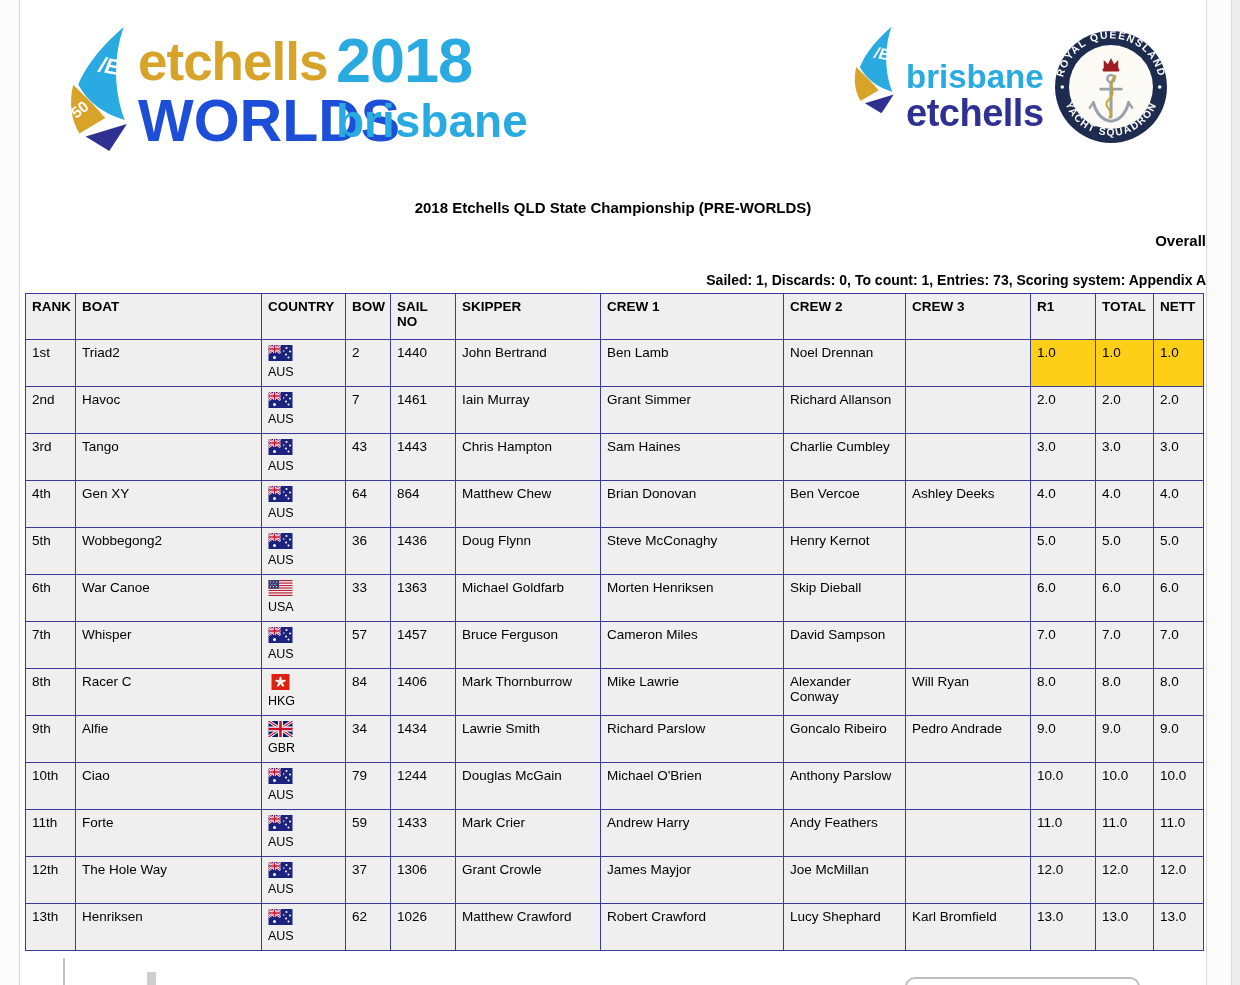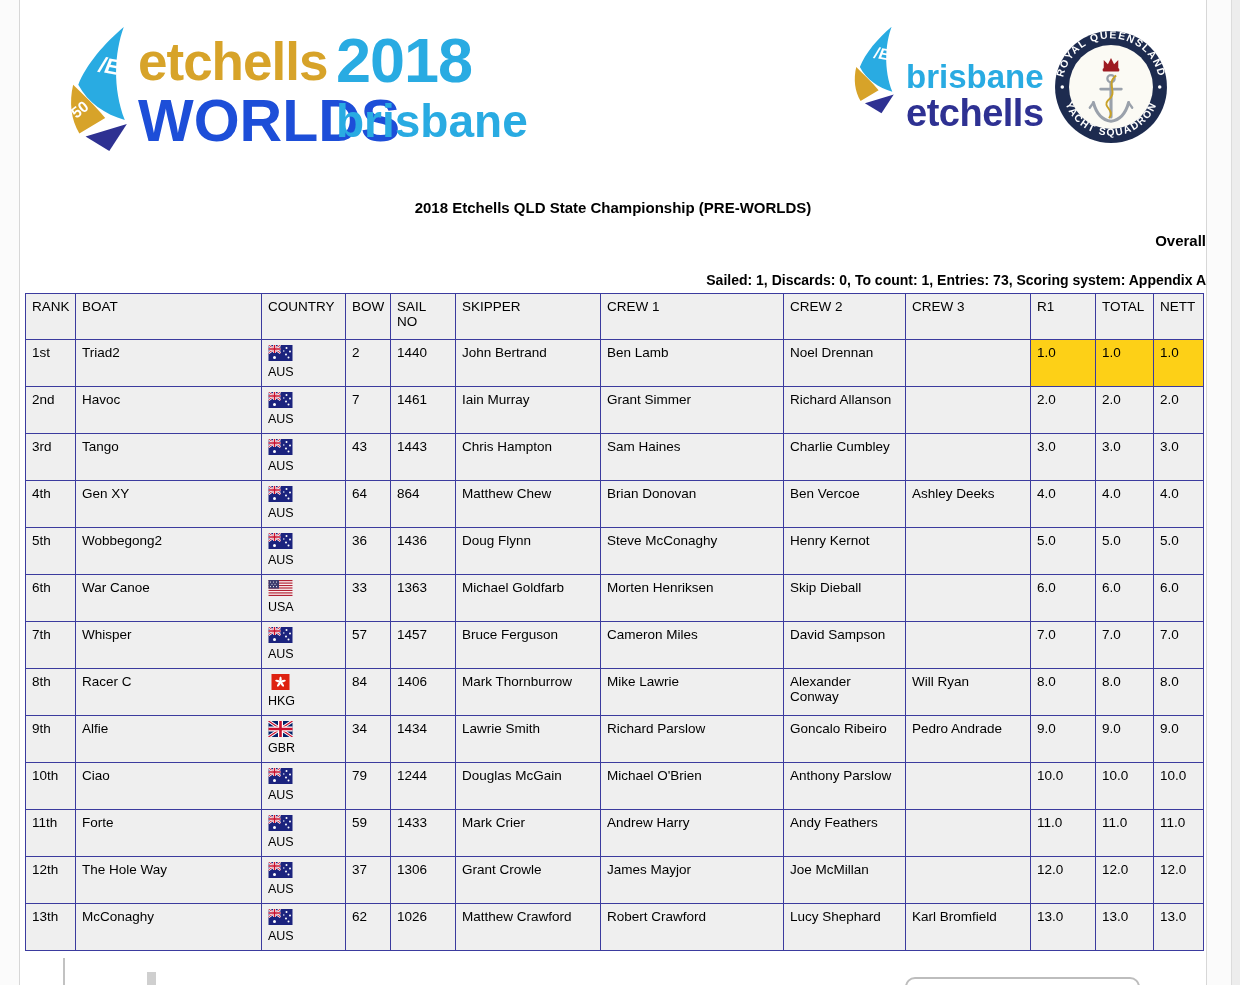--- a/index.html
+++ b/index.html
@@ -45,21 +45,21 @@
   }
   .results th, .results td {
     border:1.5px solid #3b3b9e;
     background:#efefef;
     vertical-align:top;
     text-align:left;
     padding:5px 6px;
     font-size:13.5px;
     overflow:hidden;
   }
-  .results th { font-weight:normal; height:46px; }
+  .results th { font-weight:bold; height:46px; }
   .results td { font-weight:normal; height:47px; }
   .results td.score.hl { background:#fdd017; }
   .flag { display:block; width:25px; height:16px; line-height:0; }
   .flag svg { width:25px; height:16px; display:block; }
   .ccode { margin-top:4px; font-size:12.5px; }
   
   .scrollbar {
     position:absolute; right:0; top:0; width:9px; height:985px;
     background:#ededed; border-left:1px solid #dcdcdc;
   }
@@ -525,21 +525,21 @@
           <td>Grant Crowle</td>
           <td>James Mayjor</td>
           <td>Joe McMillan</td>
           <td></td>
           <td class="score">12.0</td>
           <td class="score">12.0</td>
           <td class="score">12.0</td>
         </tr>
         <tr>
           <td>13th</td>
-          <td>McConaghy</td>
+          <td>Henriksen</td>
           <td>
             <span class="flag">
               <svg viewBox="0 0 24 16">
                 <rect width="24" height="16" fill="#1b237e"></rect>
                 <path d="M0,0 L12,8 M12,0 L0,8" stroke="#fff" stroke-width="2.2"></path>
                 <path d="M0,0 L12,8 M12,0 L0,8" stroke="#c8102e" stroke-width="0.9"></path>
                 <path d="M6,0 V8 M0,4 H12" stroke="#fff" stroke-width="3"></path>
                 <path d="M6,0 V8 M0,4 H12" stroke="#c8102e" stroke-width="1.6"></path>
                 <circle cx="6" cy="12.5" r="1.5" fill="#fff"></circle>
                 <circle cx="18" cy="3" r="1" fill="#fff"></circle>

